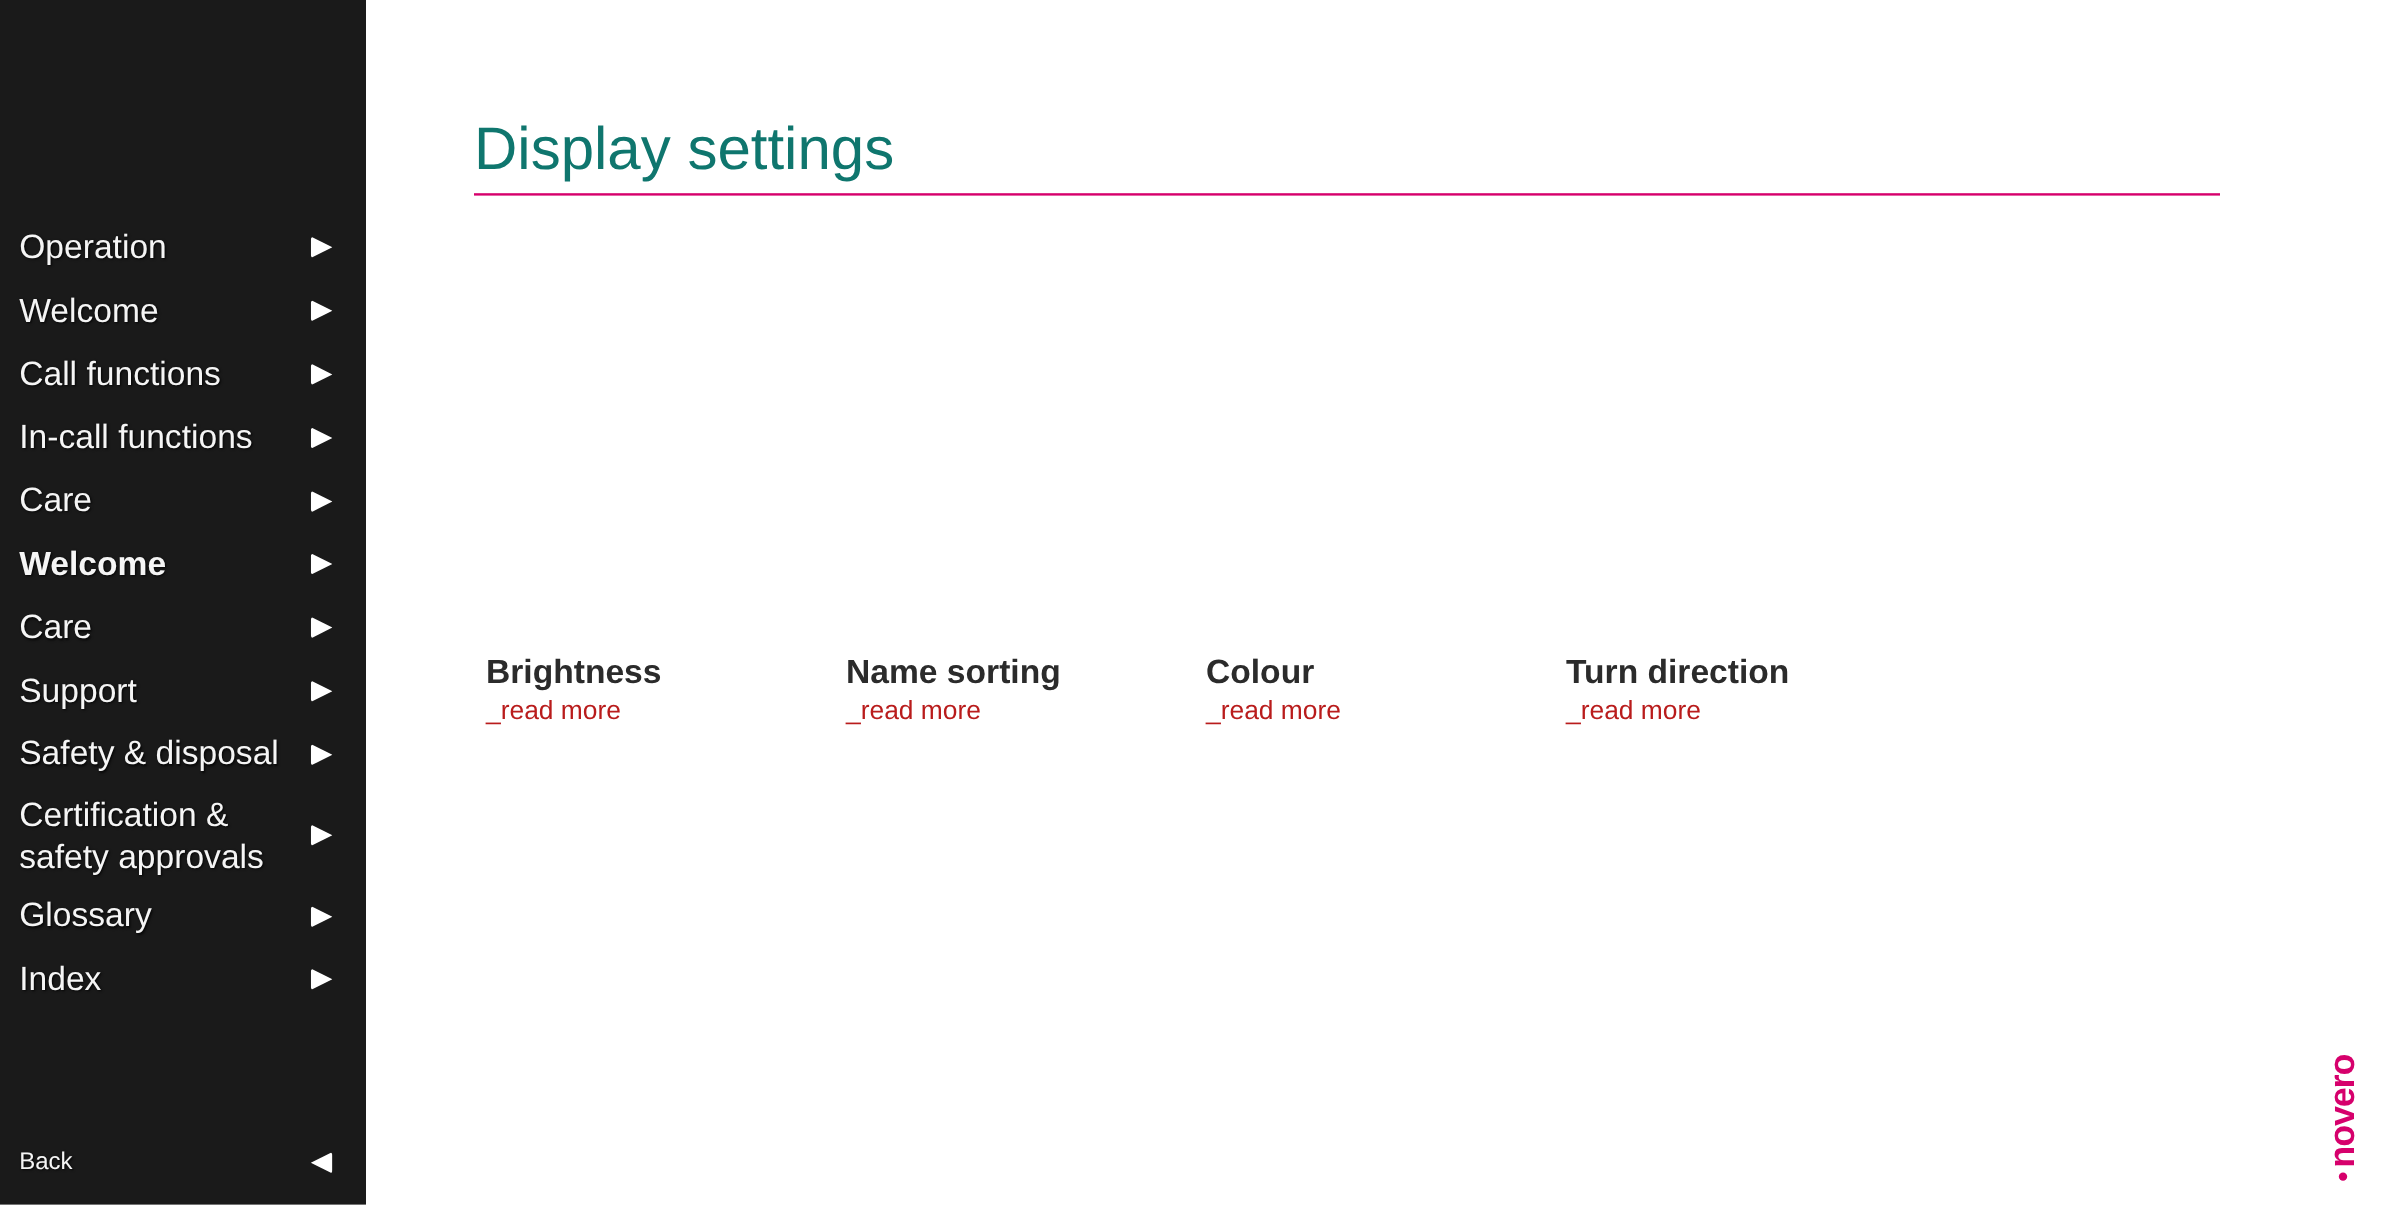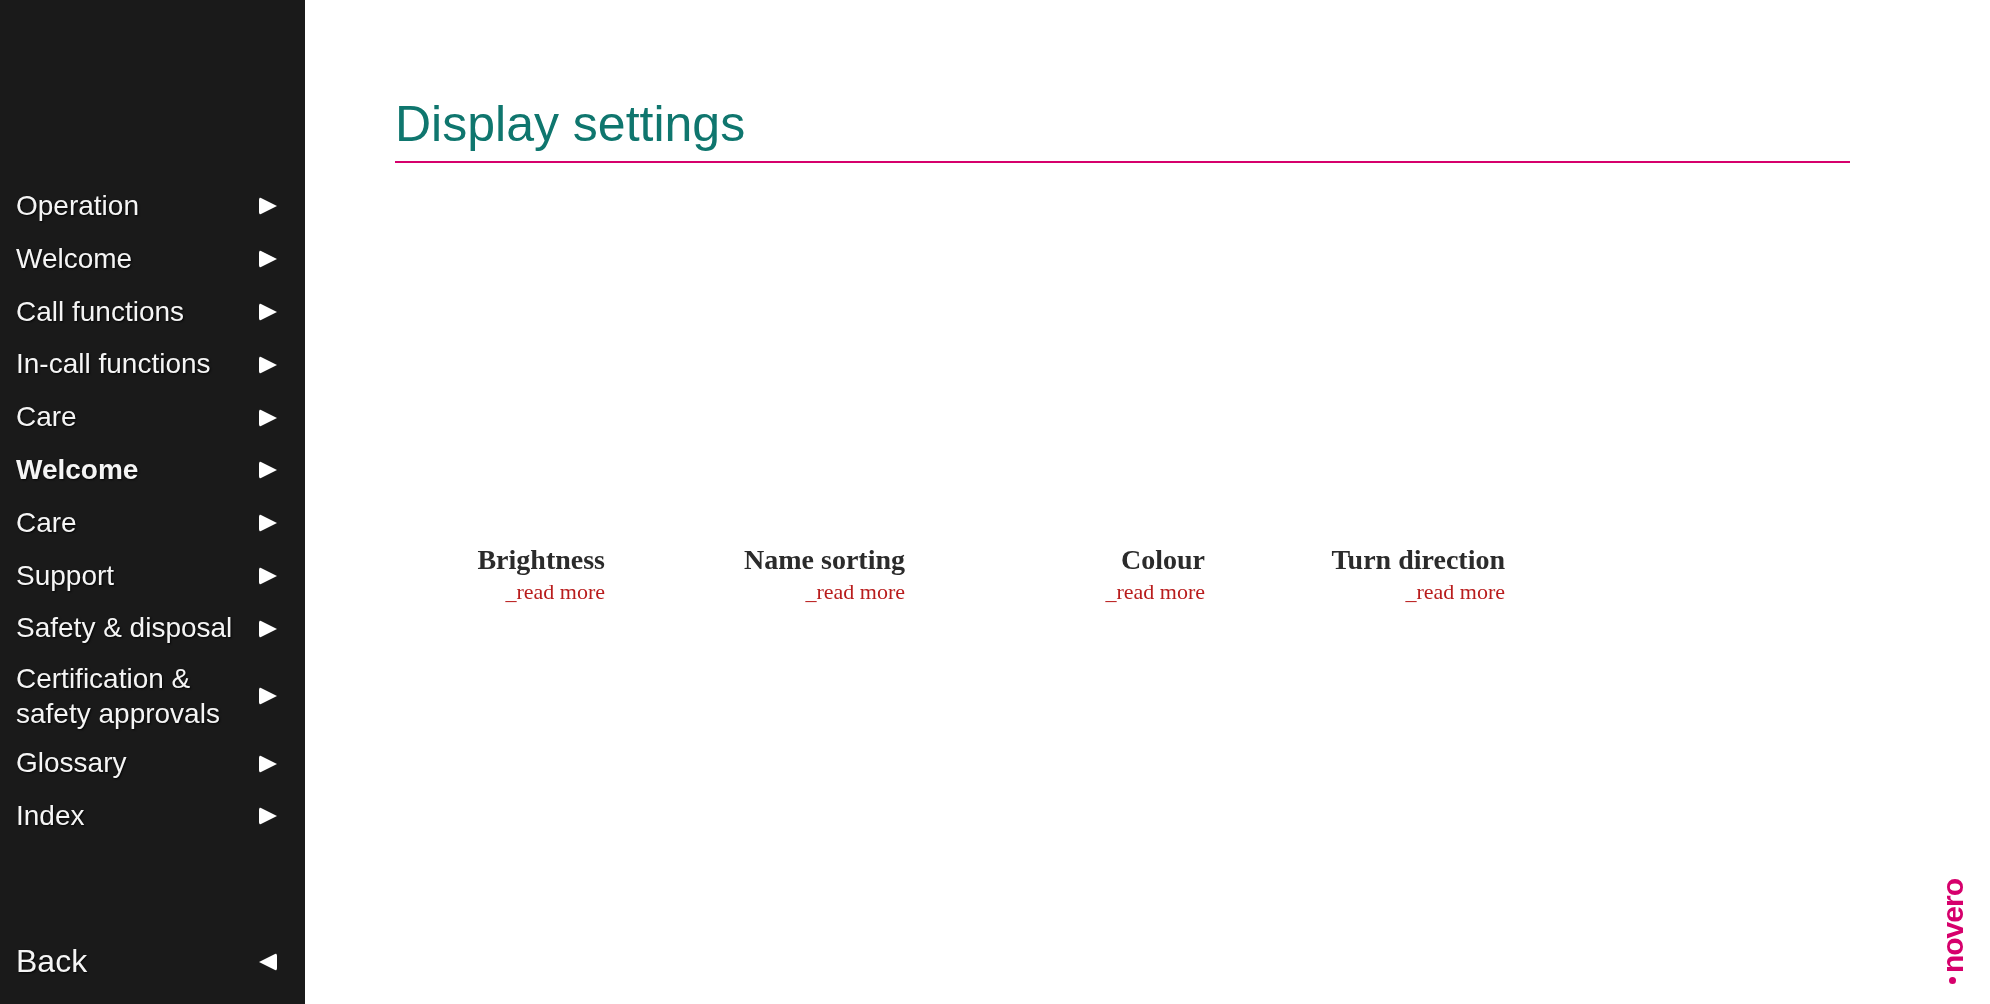--- a/index.html
+++ b/index.html
@@ -63,21 +63,21 @@
     }
     .back-item {
       position: absolute;
       bottom: 20px;
       left: 0;
       right: 0;
       display: flex;
       align-items: center;
       justify-content: space-between;
       padding: 4px 28px 4px 16px;
-      font-size: 32px;
+      font-size: 20px;
       font-weight: 300;
       cursor: pointer;
       color: #f5f5f5;
       text-shadow: 1px 1px 2px rgba(0,0,0,0.8);
       margin-top: 12px;
     }
     .main {
       position: absolute;
       left: 305px;
       top: 0;
@@ -94,22 +94,21 @@
       margin-right: 80px;
     }
     .tiles {
       display: flex;
       gap: 100px;
       margin-top: 380px;
       padding-left: 10px;
     }
     .tile {
       width: 200px;
-      text-align: right;
-      font-family: Liberation Serif, serif;
+      text-align: left;
     }
     .tile-title {
       font-size: 28px;
       font-weight: 700;
       color: #2b2b2b;
       line-height: 1.2;
     }
     .read-more {
       font-size: 22px;
       color: #b91c1c;

